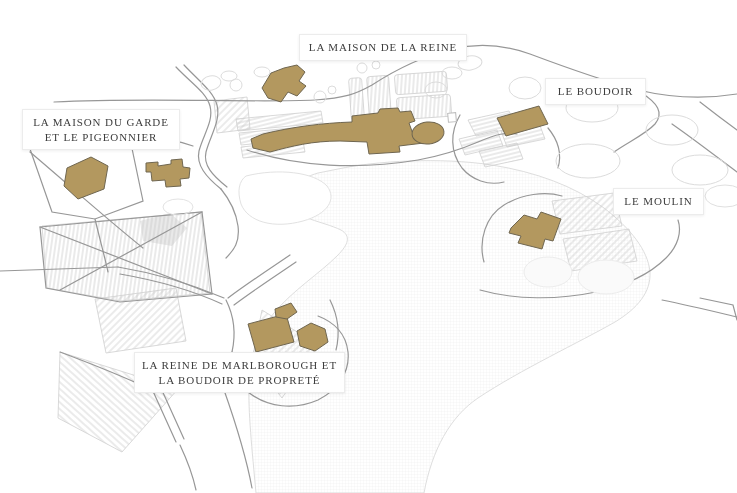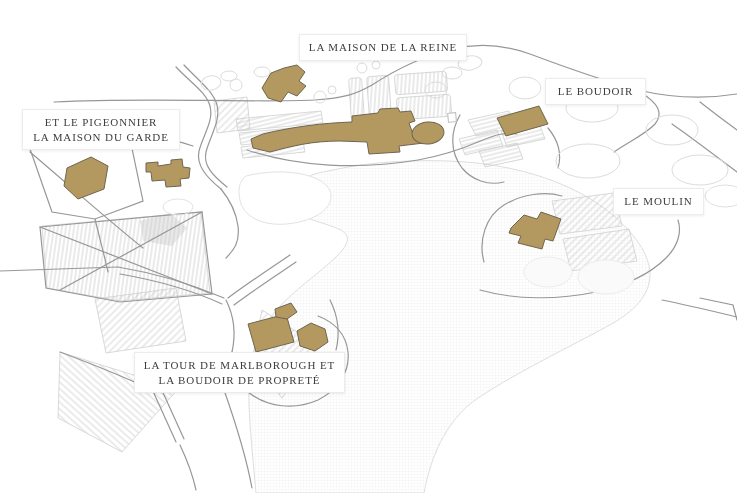--- a/index.html
+++ b/index.html
@@ -174,30 +174,30 @@
       <path d="M275,309 L291,303 L297,312 L287,319 L276,317 Z"></path>
       <path d="M297,331 L311,323 L325,329 L328,342 L315,351 L300,346 Z"></path>
     </g>
   </svg>
 
   <div class="map-label" id="lbl-maison-reine">
     <span>LA MAISON DE LA REINE</span>
   </div>
 
   <div class="map-label" id="lbl-maison-garde">
+    <span>LA MAISON DU GARDE</span>
     <span>ET LE PIGEONNIER</span>
-    <span>LA MAISON DU GARDE</span>
   </div>
 
   <div class="map-label" id="lbl-moulin">
     <span>LE MOULIN</span>
   </div>
 
   <div class="map-label" id="lbl-boudoir">
     <span>LE BOUDOIR</span>
   </div>
 
   <div class="map-label" id="lbl-marlborough">
-    <span>LA TOUR DE MARLBOROUGH ET</span>
+    <span>LA REINE DE MARLBOROUGH ET</span>
     <span>LA BOUDOIR DE PROPRETÉ</span>
   </div>
 
 </div>
 
 </body></html>

